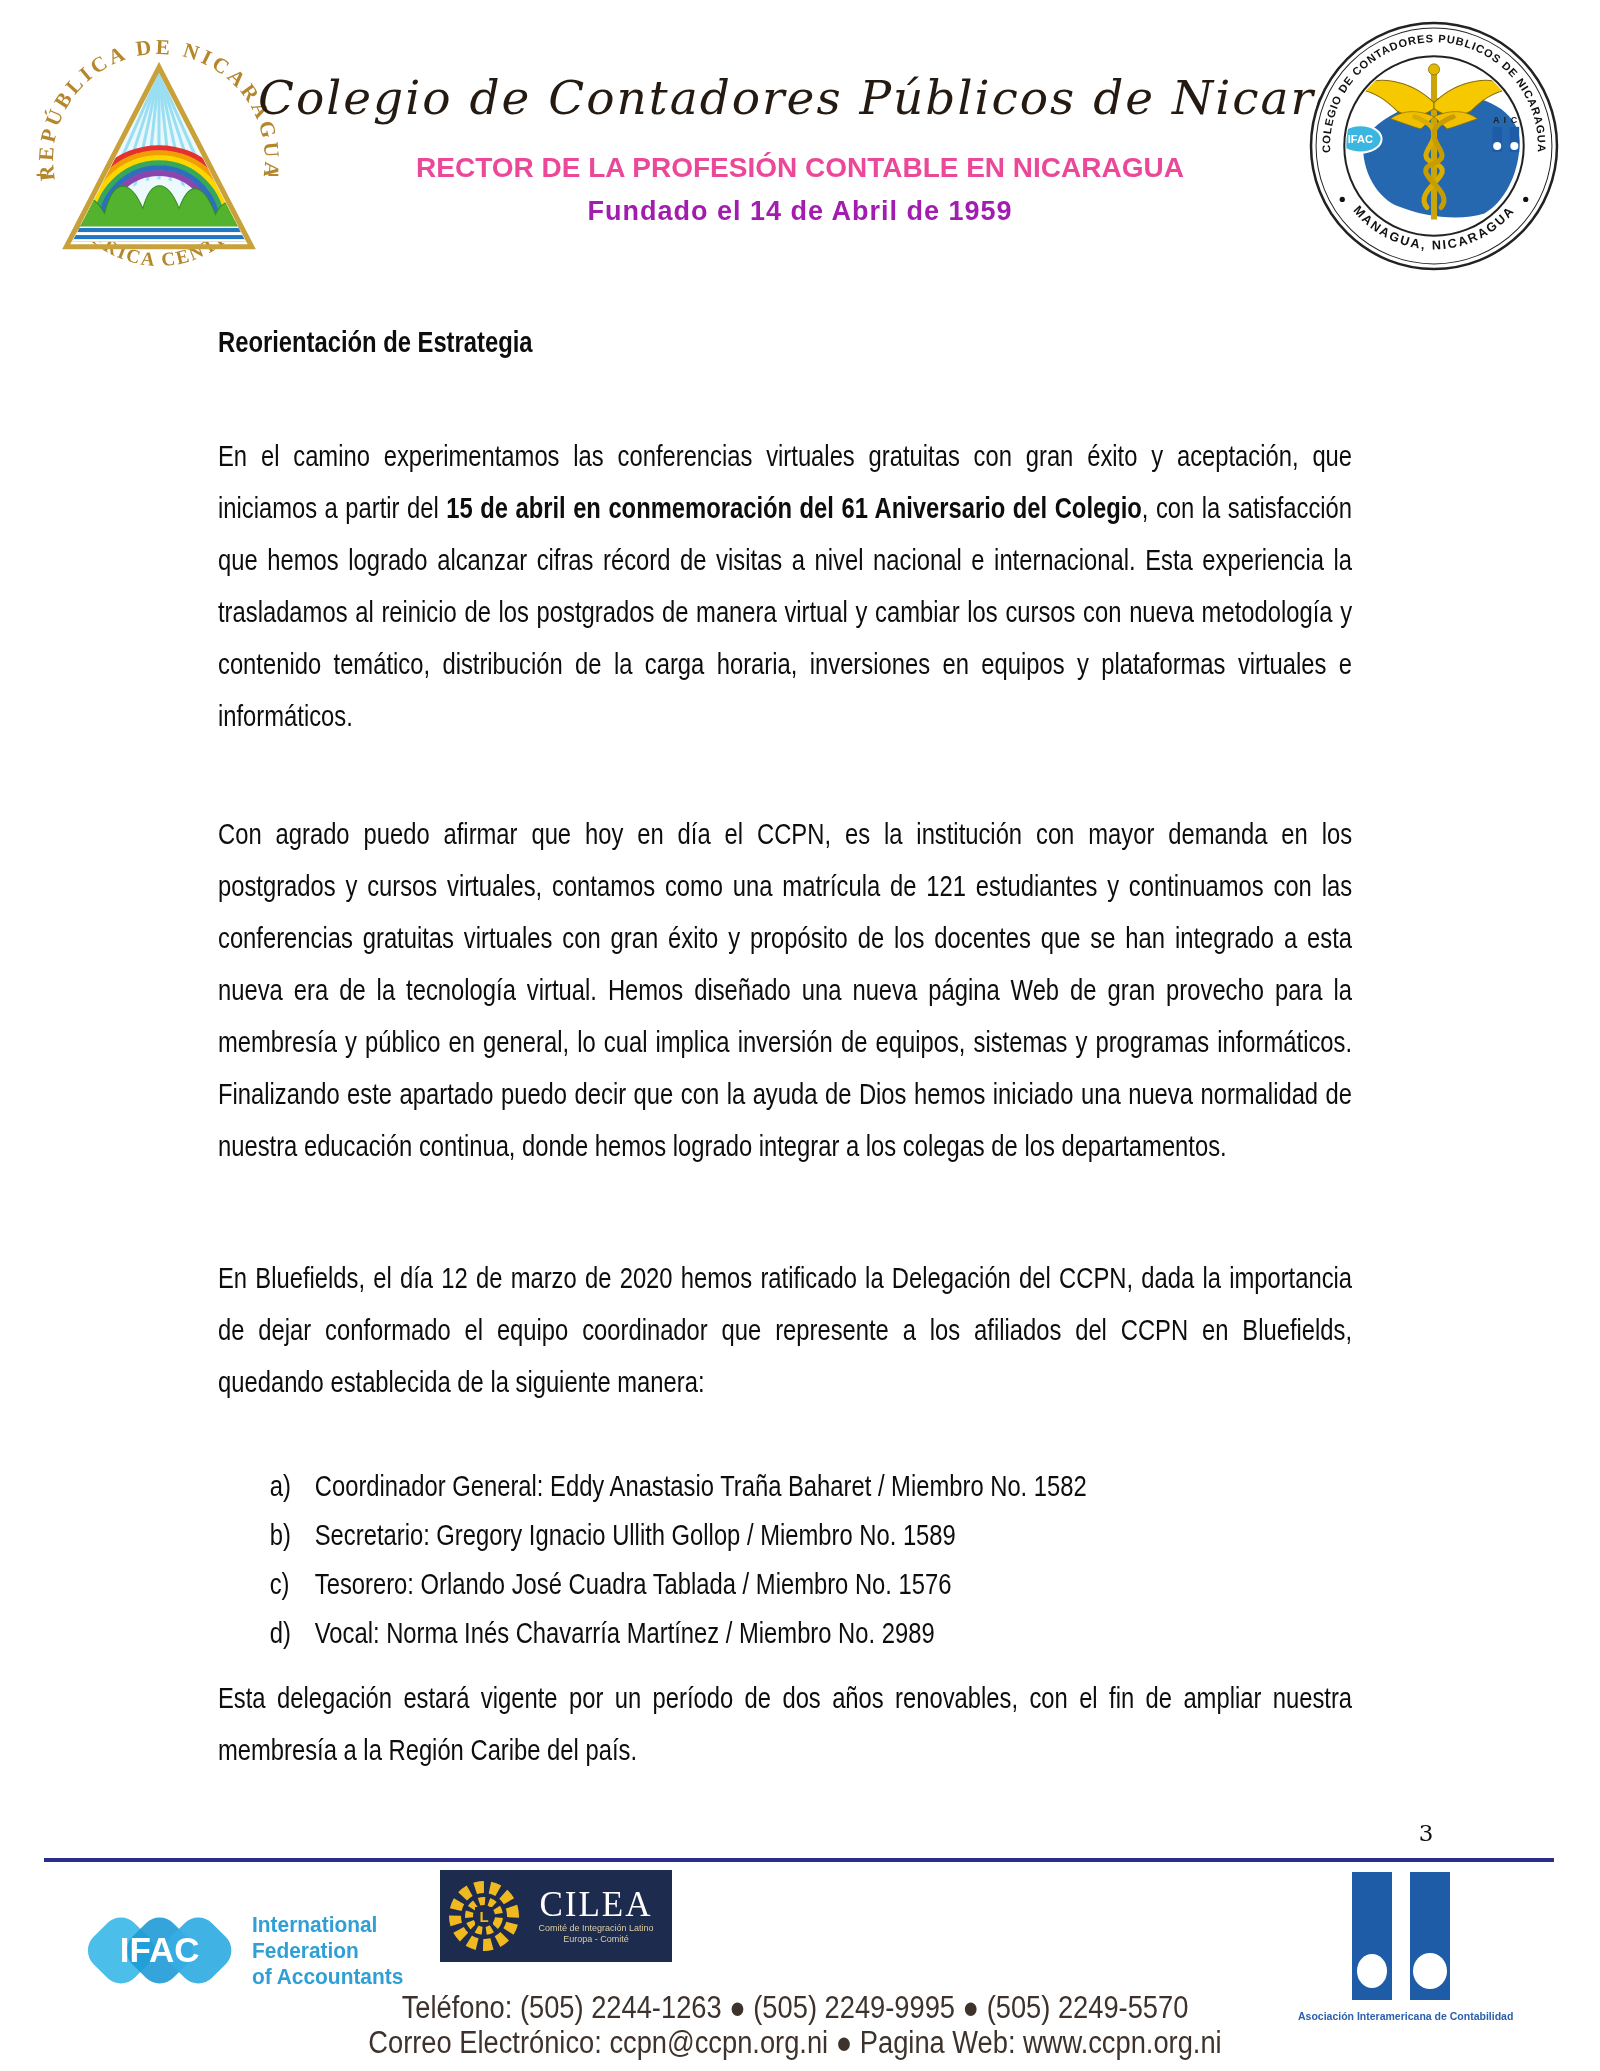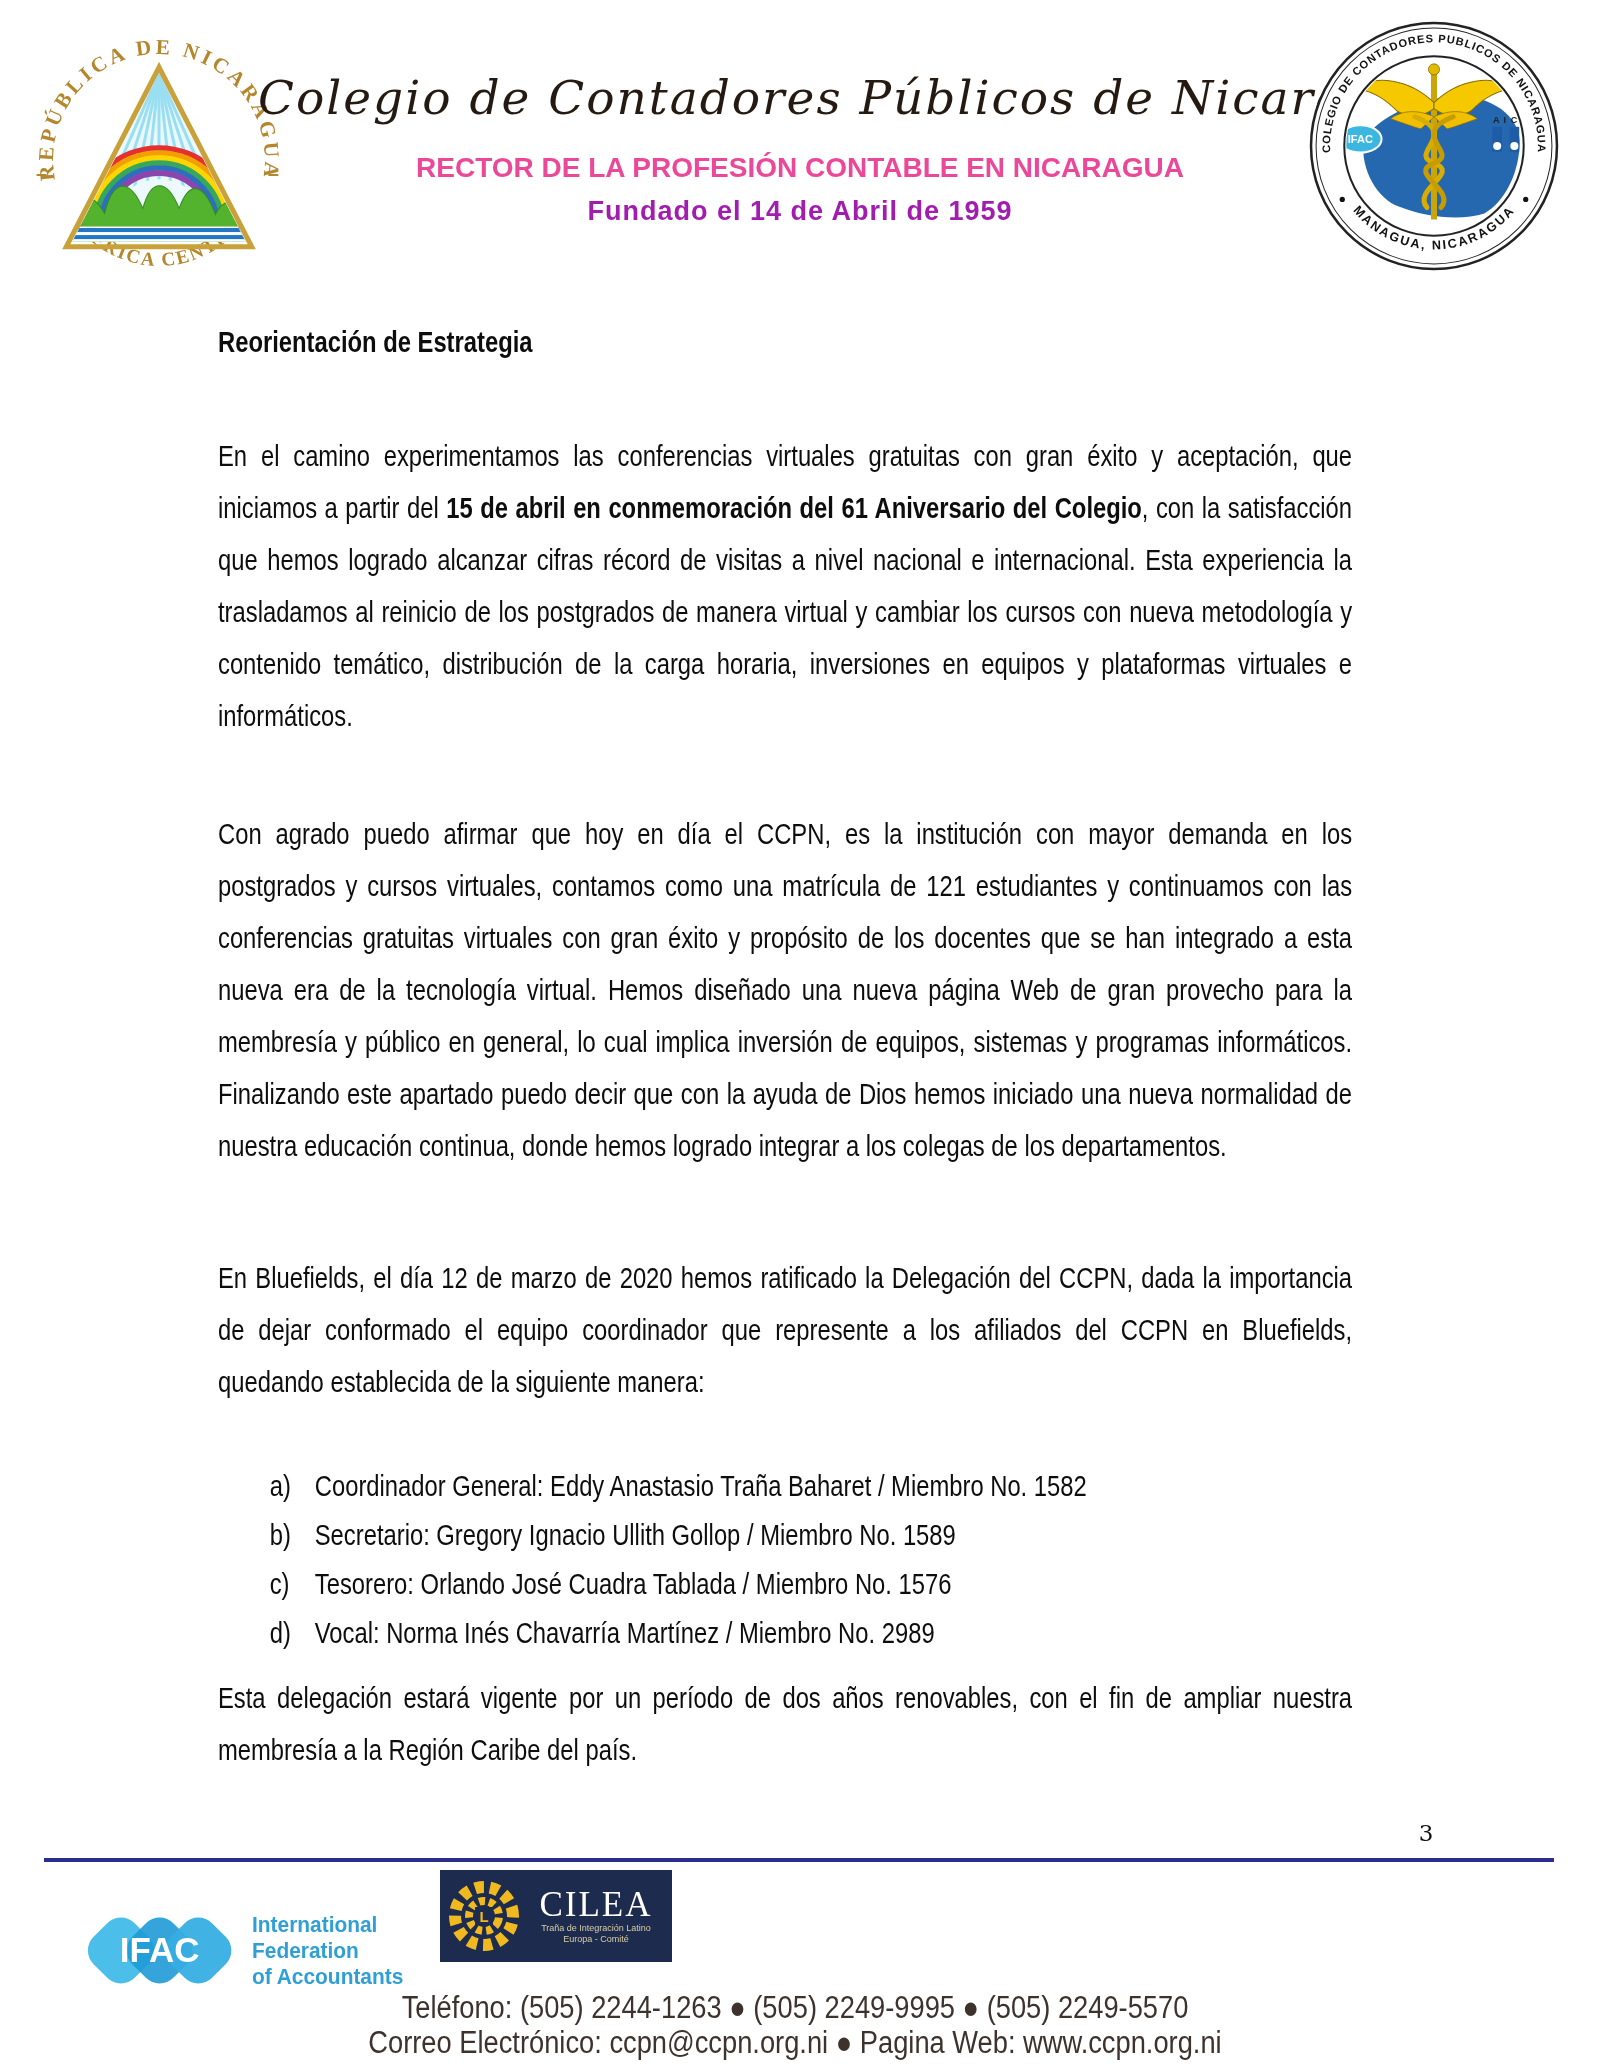--- a/index.html
+++ b/index.html
@@ -254,25 +254,34 @@
 
   <div class="cilea-box">
     <svg viewBox="0 0 84 84" width="84" height="84">
       <circle cx="40" cy="42" r="29" fill="none" stroke="#f0b91f" stroke-width="12" stroke-dasharray="9 6" transform="rotate(-15 40 42)"></circle>
       <circle cx="40" cy="42" r="15" fill="none" stroke="#f0b91f" stroke-width="8" stroke-dasharray="6 4" transform="rotate(20 40 42)"></circle>
       <rect x="31" y="33" width="18" height="18" fill="#1d2b4e"></rect>
       <text x="40" y="48" text-anchor="middle" font-size="15" font-weight="bold" fill="#f0b91f">L</text>
     </svg>
     <div class="cilea-right">
       <div class="cilea-word">CILEA</div>
-      <div class="cilea-sub">Traña de Integración Latino</div>
+      <div class="cilea-sub">Comité de Integración Latino</div>
       <div class="cilea-sub">Europa - Comité</div>
     </div>
   </div>
 
 
+  <div class="aic-block">
+    <svg viewBox="0 0 160 132" width="160" height="132" style="display:block;margin:0 auto;">
+      <rect x="34" y="0" width="40" height="128" fill="#1f5ca8"></rect>
+      <rect x="92" y="0" width="40" height="128" fill="#1f5ca8"></rect>
+      <ellipse cx="54" cy="99" rx="15" ry="17" fill="#ffffff"></ellipse>
+      <ellipse cx="112" cy="99" rx="17" ry="18" fill="#ffffff"></ellipse>
+    </svg>
+    <div class="aic-caption">Asociación Interamericana de Contabilidad</div>
+  </div>
 
   <div class="contact">
     <div>Teléfono: (505) 2244-1263 ● (505) 2249-9995 ● (505) 2249-5570</div>
     <div>Correo Electrónico: ccpn@ccpn.org.ni ● Pagina Web: www.ccpn.org.ni</div>
   </div>
 
 </div>
 
 </body></html>

